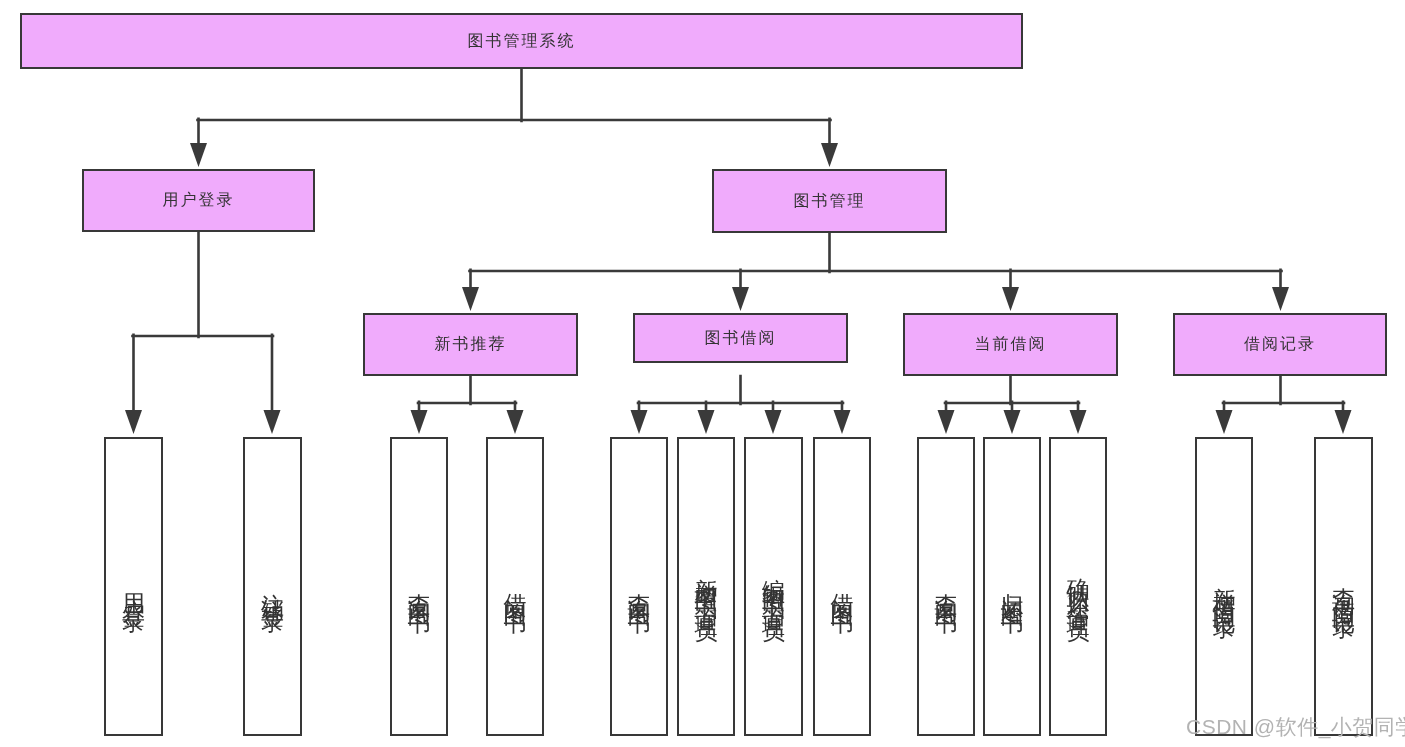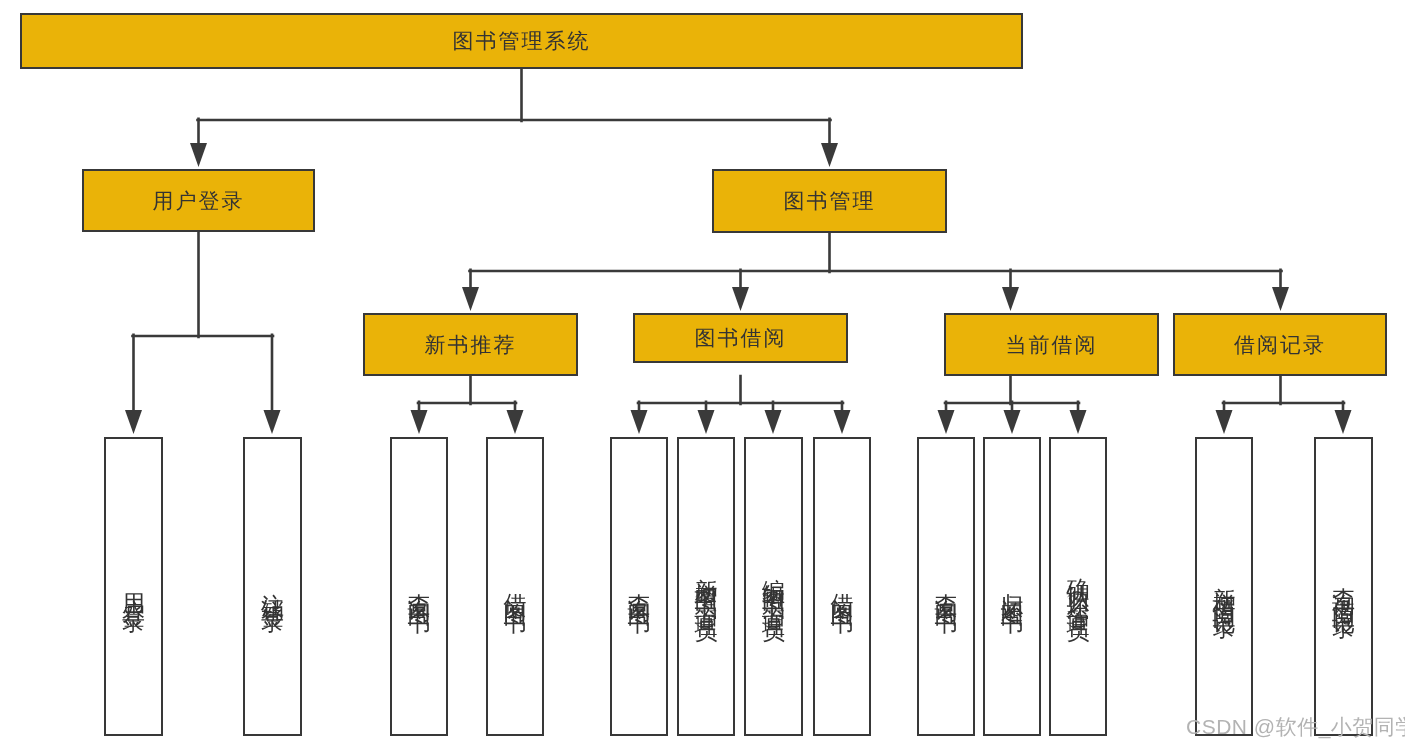--- a/index.html
+++ b/index.html
@@ -20,26 +20,26 @@
   .connectors path {
     stroke: #3a3a3a;
     stroke-width: 2.6;
     fill: none;
     stroke-linecap: square;
   }
   .connectors polygon { fill: #3a3a3a; }
   .hbox {
     position: absolute;
     box-sizing: border-box;
-    background: #eab308;
+    background: #f0abfc;
     border: 2.5px solid #383838;
     display: flex;
     align-items: center;
     justify-content: center;
-    font-size: 21px;
+    font-size: 16px;
     letter-spacing: 2px;
     z-index: 2;
   }
   .vbox {
     position: absolute;
     box-sizing: border-box;
     background: #ffffff;
     border: 2.5px solid #383838;
     display: flex;
     align-items: center;
@@ -116,21 +116,21 @@
   <div class="hbox" style="left:363px; top:313px; width:215px; height:63px;">
     <span>新书推荐</span>
   </div>
 
   <div class="hbox" style="left:712px; top:169px; width:235px; height:64px;">
     <span>图书管理</span>
   </div>
   <div class="hbox" style="left:633px; top:313px; width:215px; height:50px;">
     <span>图书借阅</span>
   </div>
-  <div class="hbox" style="left:944px; top:313px; width:215px; height:63px;">
+  <div class="hbox" style="left:903px; top:313px; width:215px; height:63px;">
     <span>当前借阅</span>
   </div>
   <div class="hbox" style="left:1173px; top:313px; width:214px; height:63px;">
     <span>借阅记录</span>
   </div>
 
   <div class="vbox" style="left:104px; top:437px; width:59px; height:299px;">
     <span class="vtext">用户登录</span>
   </div>
   <div class="vbox" style="left:243px; top:437px; width:59px; height:299px;">

